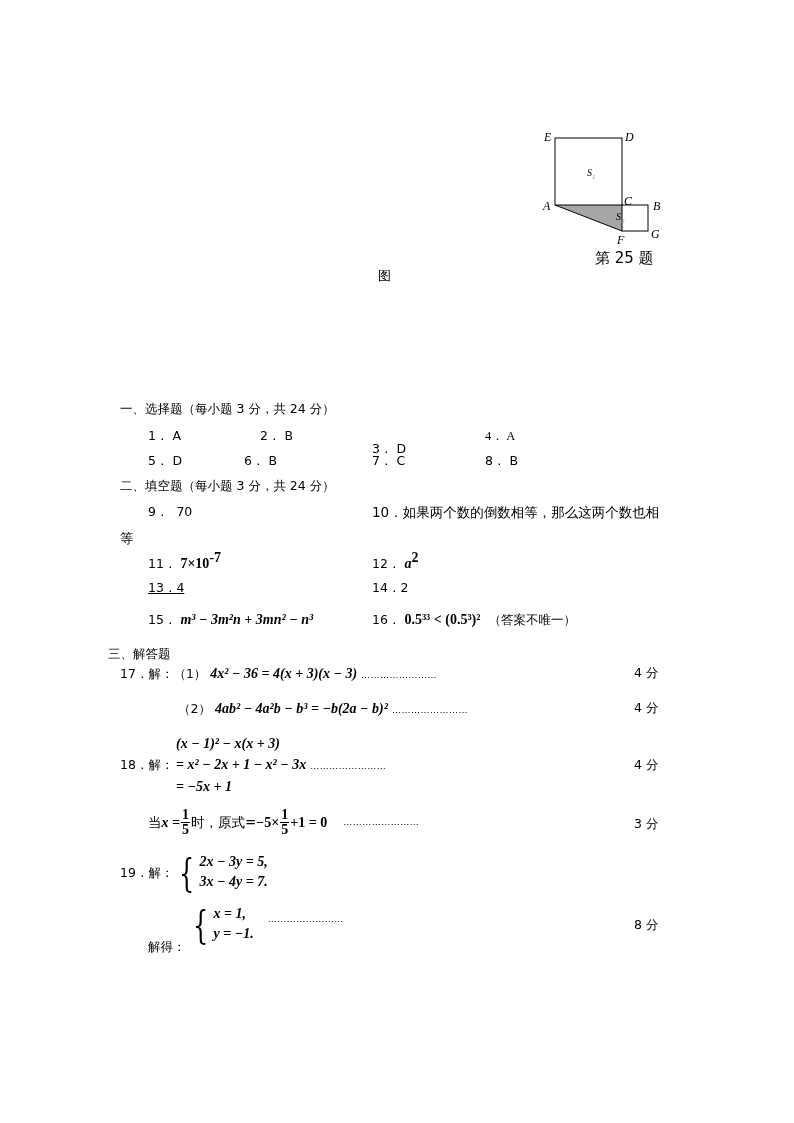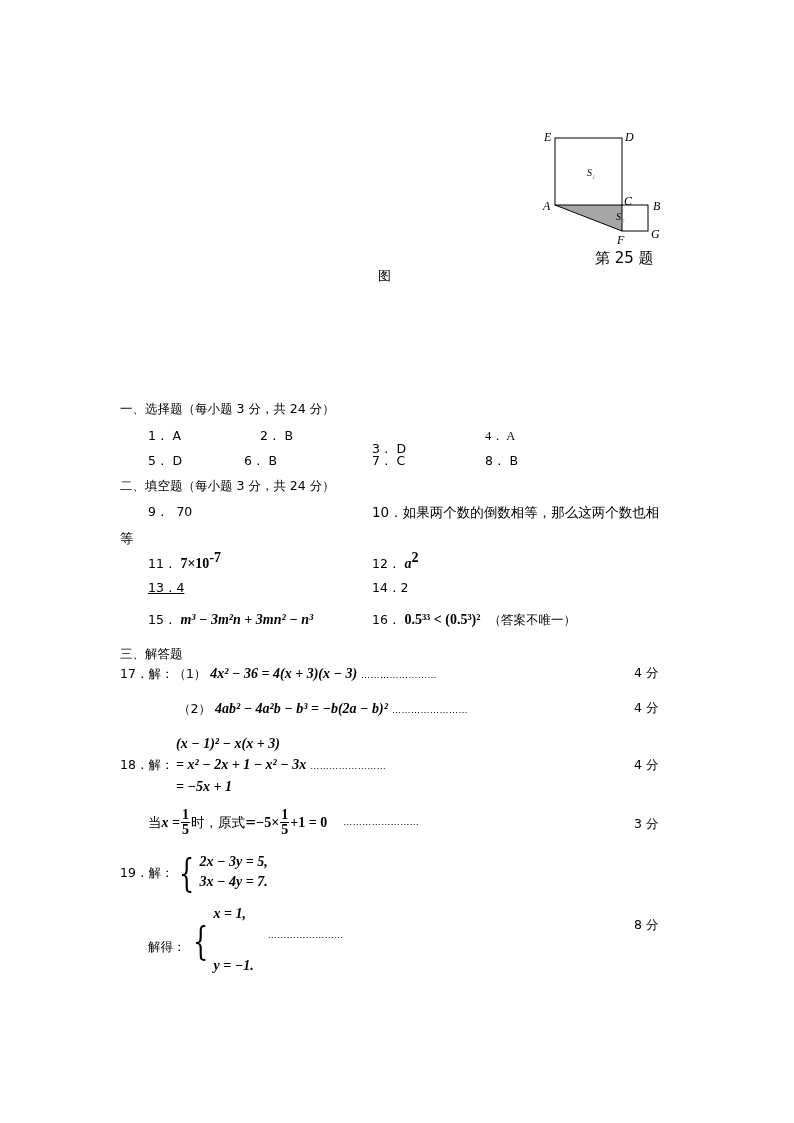--- a/index.html
+++ b/index.html
@@ -60,21 +60,21 @@
 
 <div class="abs" style="left:148px;top:557px;"><span>11．</span> <span class="mn">7×10</span><sup class="mn">-7</sup></div>
 <div class="abs" style="left:372px;top:557px;"><span>12．</span> <span class="m">a</span><sup class="mn">2</sup></div>
 
 <div class="abs" style="left:148px;top:582px;text-decoration:underline;"><span>13．</span><span>4</span></div>
 <div class="abs" style="left:372px;top:582px;"><span>14．</span><span>2</span></div>
 
 <div class="abs" style="left:148px;top:613px;"><span>15．</span> <span class="m">m³ − 3m²n + 3mn² − n³</span></div>
 <div class="abs" style="left:372px;top:613px;"><span>16．</span> <span class="mn">0.5³³ &lt; (0.5³)²</span>&nbsp;&nbsp;<span>（答案不唯一）</span></div>
 
-<div class="abs" style="left:120px;top:648px;">三、解答题</div>
+<div class="abs" style="left:108px;top:648px;">三、解答题</div>
 
 <div class="abs" style="left:120px;top:667px;">
   <span>17．解：</span><span>（1）</span>
   <span class="m">4x² − 36 = 4(x + 3)(x − 3)</span>
   <span class="dots">……………………</span>
 </div>
 <div class="abs" style="left:634px;top:667px;">4 分</div>
 
 <div class="abs" style="left:178px;top:702px;">
   <span>（2）</span>
@@ -105,17 +105,17 @@
     <span class="m" style="display:block;">2x − 3y = 5,</span>
     <span class="m" style="display:block;">3x − 4y = 7.</span>
   </span>
 </div>
 
 <div class="abs" style="left:148px;top:941px;">解得：</div>
 <div class="abs" style="left:188px;top:904px;display:flex;align-items:center;">
   <span class="brace">{</span>
   <span style="display:inline-block;line-height:1.45;">
     <span class="m" style="display:block;">x = 1,</span>
-    <span class="m" style="display:block;margin-top:32px;">y = −1.</span>
+    <span class="m" style="display:block;">y = −1.</span>
   </span>
   <span class="dots" style="margin-left:14px;margin-top:-10px;">……………………</span>
 </div>
 <div class="abs" style="left:634px;top:919px;">8 分</div>
 
 </body></html>

